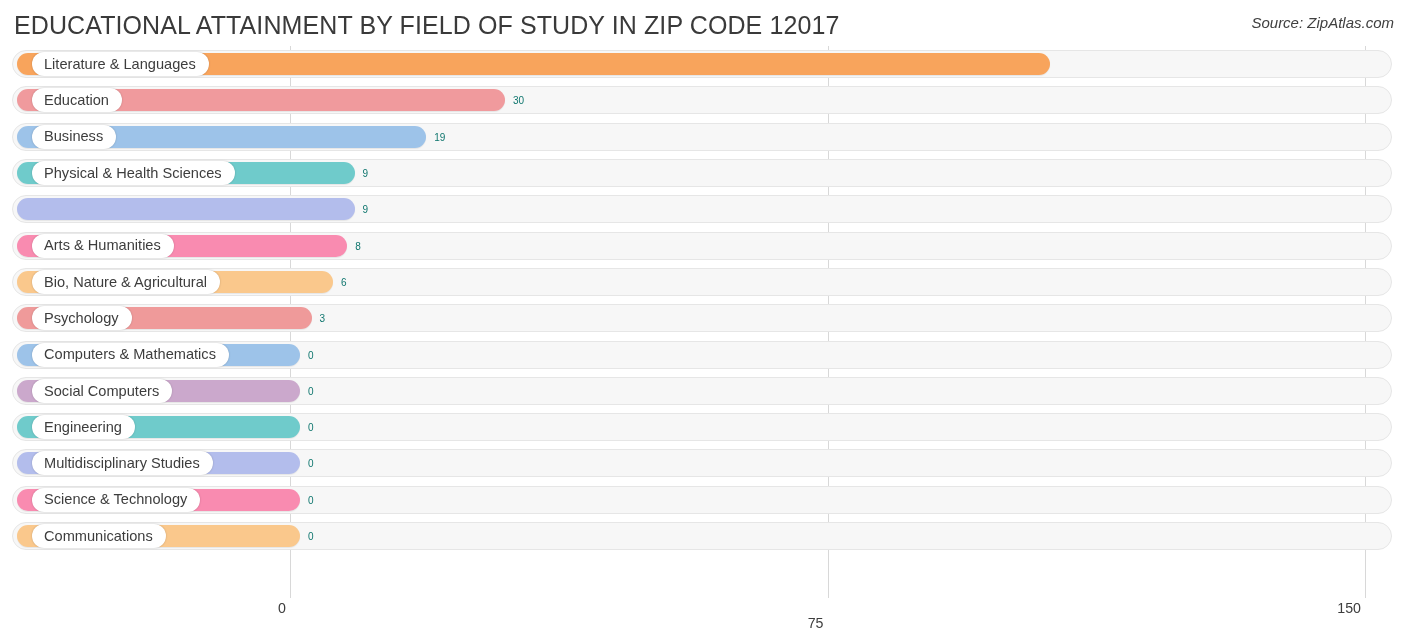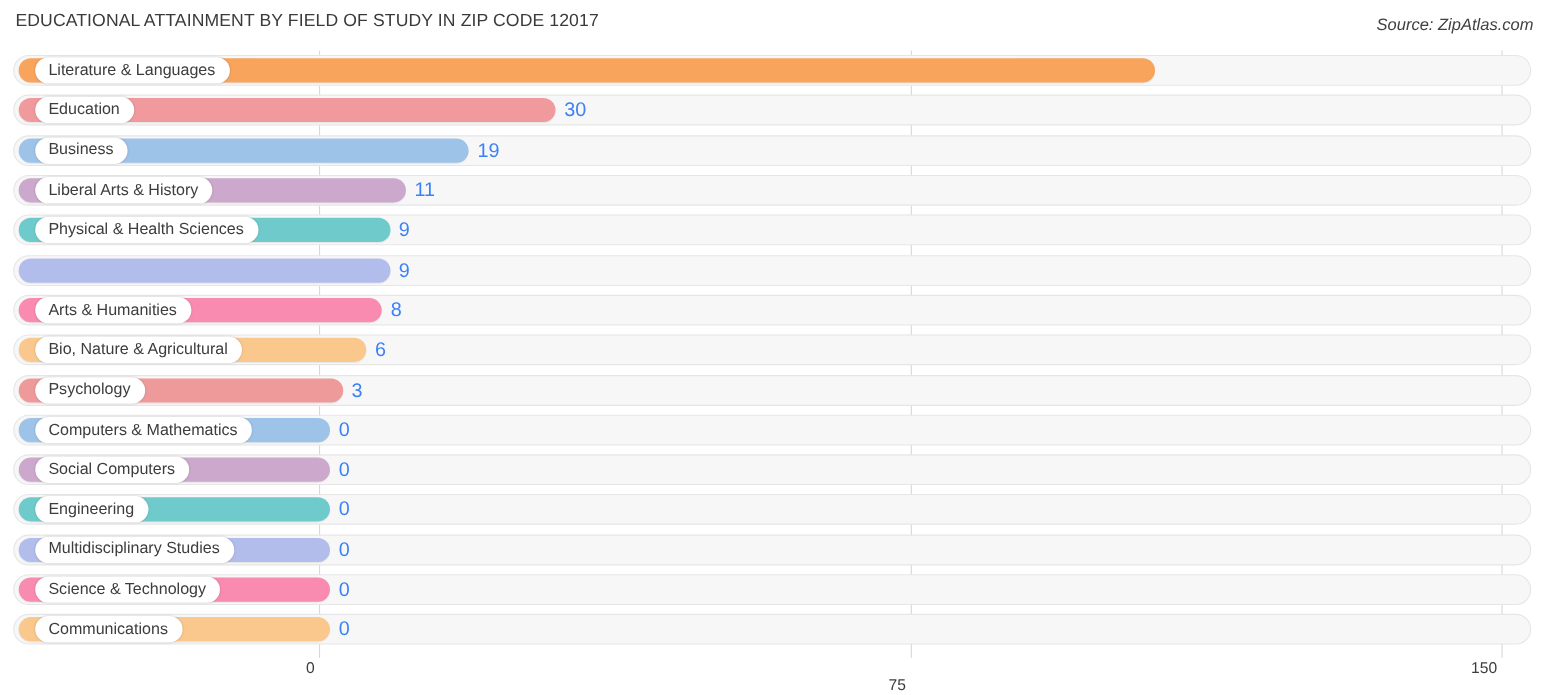--- a/index.html
+++ b/index.html
@@ -7,21 +7,21 @@
     margin: 0; padding: 0;
     width: 1406px; height: 632px;
     background: #ffffff;
     font-family: "Liberation Sans", sans-serif;
     overflow: hidden;
   }
   #page { position: relative; width: 1406px; height: 632px; background:#fff; }
 
   .chart-title {
     position: absolute; left: 14px; top: 11px;
-    font-size: 16px; font-weight: 500; color: #3a3a3a;
+    font-size: 25px; font-weight: 500; color: #3a3a3a;
     letter-spacing: 0.1px; white-space: nowrap;
   }
   .chart-source {
     position: absolute; right: 12px; top: 14px;
     font-size: 15px; font-style: italic; color: #404040;
     white-space: nowrap;
   }
 
   .plot {
     position: absolute; left: 0; top: 46px;
@@ -69,21 +69,21 @@
     box-shadow: 0 0 2px rgba(0,0,0,0.22);
     white-space: nowrap;
   }
   .pill-label {
     font-size: 14.6px; color: #3d3d3d; line-height: 1;
   }
 
   .value-out {
     position: absolute;
     top: 50%; transform: translateY(-50%);
-    font-size: 18px; color: #3b82f6;
+    font-size: 10px; color: #0f766e;
     white-space: nowrap;
   }
   .value-in {
     position: absolute;
     top: 50%; transform: translateY(-50%);
     font-size: 14.2px; color: #ffffff;
     white-space: nowrap;
     margin-top: 32px;
   }
 
@@ -129,28 +129,20 @@
         <div class="row">
           <div class="track"></div>
           <div class="bar" style="width: 409.167px; background: rgb(157, 195, 233);"></div>
           <div class="pill">
             <span class="pill-label">Business</span>
           </div>
           <div class="value-out" style="left: 434.167px;">19</div>
         </div>
         <div class="row">
           <div class="track"></div>
-          <div class="bar" style="width: 351.833px; background: rgb(203, 168, 204);"></div>
-          <div class="pill">
-            <span class="pill-label">Liberal Arts &amp; History</span>
-          </div>
-          <div class="value-out" style="left: 376.833px;">11</div>
-        </div>
-        <div class="row">
-          <div class="track"></div>
           <div class="bar" style="width: 337.5px; background: rgb(111, 203, 203);"></div>
           <div class="pill">
             <span class="pill-label">Physical &amp; Health Sciences</span>
           </div>
           <div class="value-out" style="left: 362.5px;">9</div>
         </div>
         <div class="row">
           <div class="track"></div>
           <div class="bar" style="width: 337.5px; background: rgb(179, 189, 236);"></div>
           <div class="value-out" style="left: 362.5px;">9</div>

